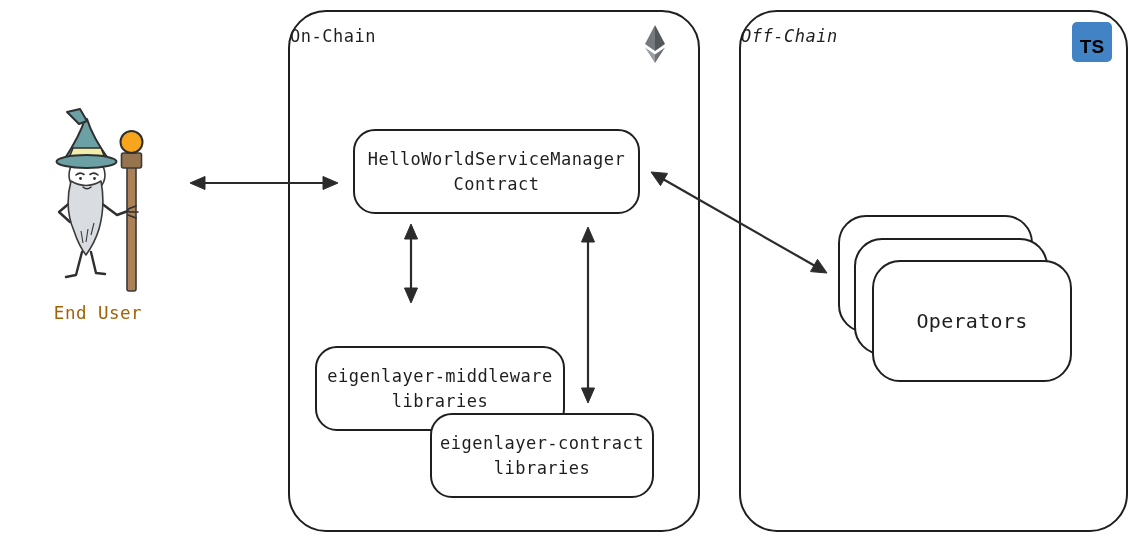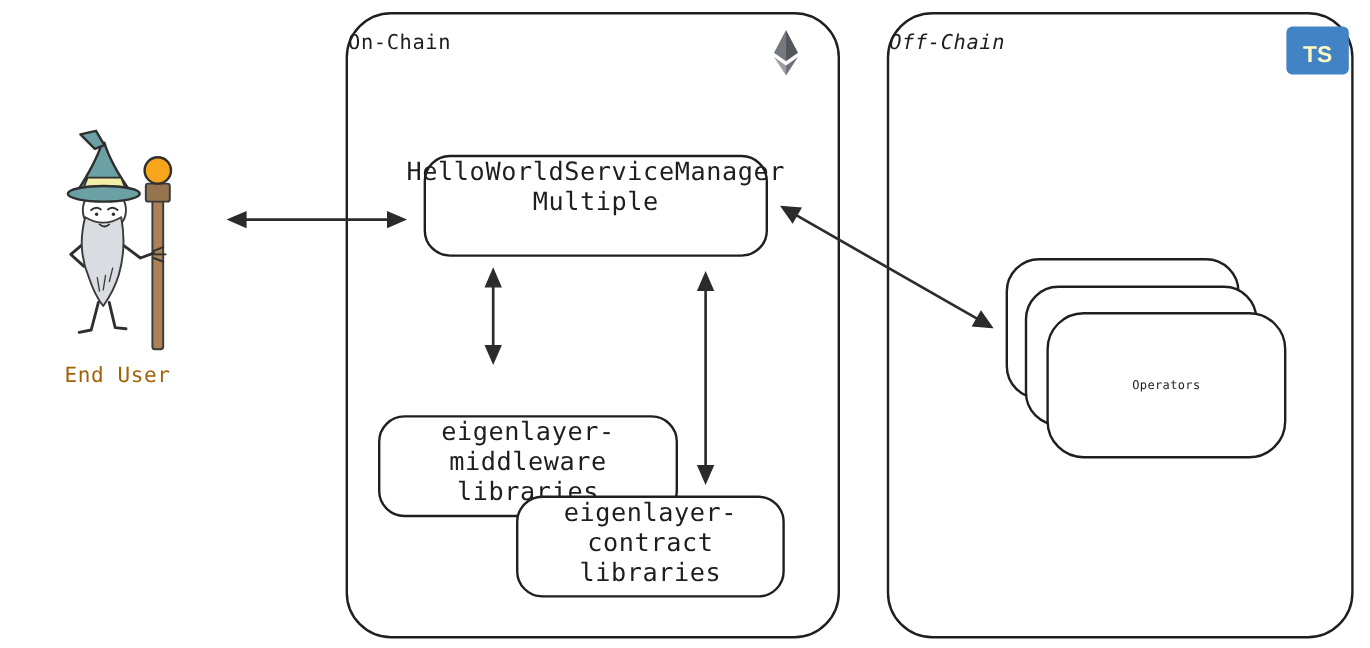--- a/index.html
+++ b/index.html
@@ -12,38 +12,38 @@
     position: absolute; background: #ffffff;
     border: 2px solid #1f1f1f; border-radius: 38px;
   }
   .group-title {
     position: absolute; top: 14px; left: 0; right: 0; 
     font-size: 17px; letter-spacing: 0.5px;
   }
   .node {
     position: absolute; background: #ffffff;
     border: 2px solid #1f1f1f; border-radius: 22px;
-    display: flex; flex-direction: column; align-items: center; 
-    text-align: center; font-size: 21px; line-height: 25px; letter-spacing: 0.5px;
+    display: flex; flex-direction: column; align-items: center; justify-content: center;
+    text-align: center; font-size: 17px; line-height: 25px; letter-spacing: 0.5px;
   }
   .stack-card {
     position: absolute; background: #ffffff;
     border: 2px solid #1f1f1f; border-radius: 28px;
   }
   .stack-front {
     display: flex; flex-direction: column; align-items: center; justify-content: center;
-    text-align: center; font-size: 10px; line-height: 21px; letter-spacing: 0.3px; border-radius: 31px;
+    text-align: center; font-size: 20px; line-height: 21px; letter-spacing: 0.3px;
   }
   .end-user-label {
     position: absolute; left: 10px; top: 301px; width: 176px; text-align: center;
     font-size: 17.5px; line-height: 24px; letter-spacing: 0.5px; color: #a16207;
   }
   .ts-badge {
-    position: absolute; left: 1072px; top: 22px; width: 52px; height: 40px;
-    border-radius: 5px; color: #fef9c3;
+    position: absolute; left: 1072px; top: 22px; width: 40px; height: 40px;
+    border-radius: 5px; color: #000000;
     font-family: "Liberation Sans", sans-serif; font-weight: bold; font-size: 19px;
     display: flex; align-items: flex-end; justify-content: center; padding-bottom: 4px;
   }
   svg.overlay { position: absolute; left: 0; top: 0; pointer-events: none; }
 </style>
 </head>
 <body>
 
 <div class="canvas">
 
@@ -61,21 +61,21 @@
     <polygon points="2,22.5 12,38 12,29.5" fill="#9b9ea2"></polygon>
     <polygon points="22,22.5 12,38 12,29.5" fill="#6e7277"></polygon>
   </svg>
 
   <div class="ts-badge" style="background-color: rgb(65, 131, 196);">
     <span>TS</span>
   </div>
 
   <div class="node" style="left:353px; top:129px; width:287px; height:85px;">
     <div>HelloWorldServiceManager</div>
-    <div>Multiple</div>
+    <div>Contract</div>
   </div>
 
   <div class="node" style="left:315px; top:310px; width:250px; height:85px;margin-top:36px;">
     <div>eigenlayer-middleware</div>
     <div>libraries</div>
   </div>
 
   <div class="node" style="left:430px; top:413px; width:224px; height:85px;">
     <div>eigenlayer-contract</div>
     <div>libraries</div>

